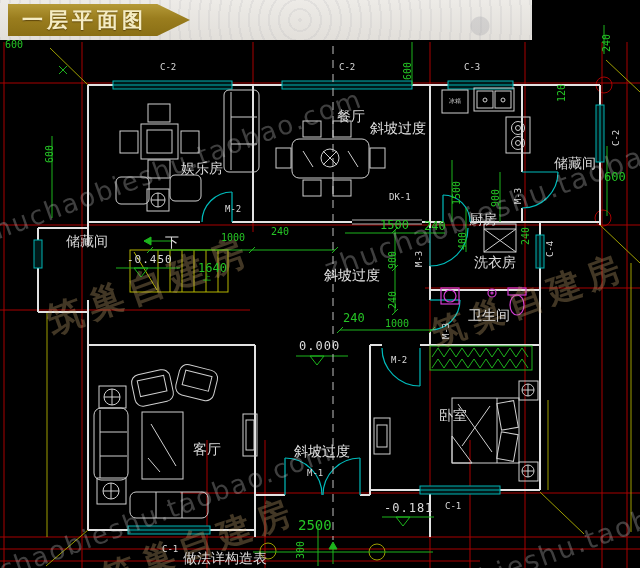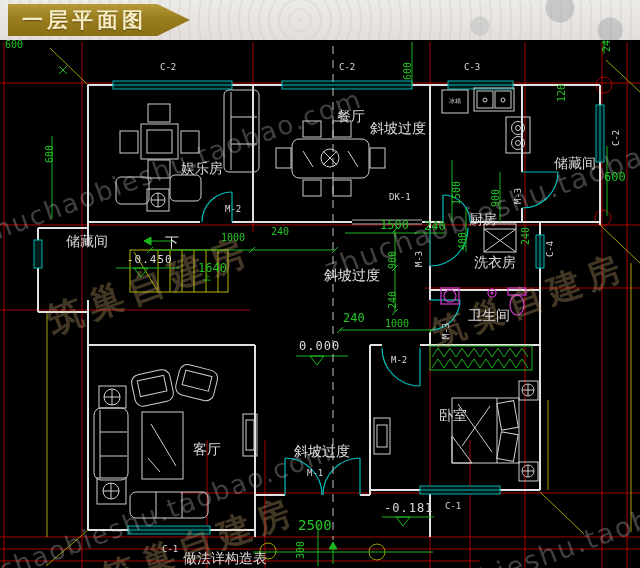--- a/index.html
+++ b/index.html
@@ -1,19 +1,19 @@
 <!DOCTYPE html>
 <html><head>
 <meta charset="utf-8">
 <style>
   html,body{margin:0;padding:0;background:#000;}
   #screen{position:relative;width:640px;height:568px;background:#000;overflow:hidden;
           font-family:"DejaVu Sans",sans-serif;}
   
-  #banner-strip{position:absolute;left:0;top:0;width:640px;height:40px;
+  #banner-strip{position:absolute;left:0;top:0;width:532px;height:40px;
     background:
       radial-gradient(circle at 560px 8px, rgba(160,160,165,.45) 0 14px, transparent 15px),
       radial-gradient(circle at 610px 30px, rgba(150,150,158,.4) 0 12px, transparent 13px),
       radial-gradient(circle at 480px 26px, rgba(170,170,175,.35) 0 9px, transparent 10px),
       repeating-radial-gradient(circle at 300px 20px, rgba(175,175,180,.18) 0 2px, transparent 2px 10px),
       linear-gradient(#edebe7,#e2dfda);}
   #banner-arrow{position:absolute;left:8px;top:4px;width:182px;height:32px;
     clip-path:polygon(0 0,82% 0,100% 50%,82% 100%,0 100%);
     background:linear-gradient(180deg,#b59a38 0%,#9a7d1e 45%,#8a6f15 100%);}
   #banner-title{position:absolute;left:14px;top:0;line-height:32px;font-size:21px;font-weight:bold;

